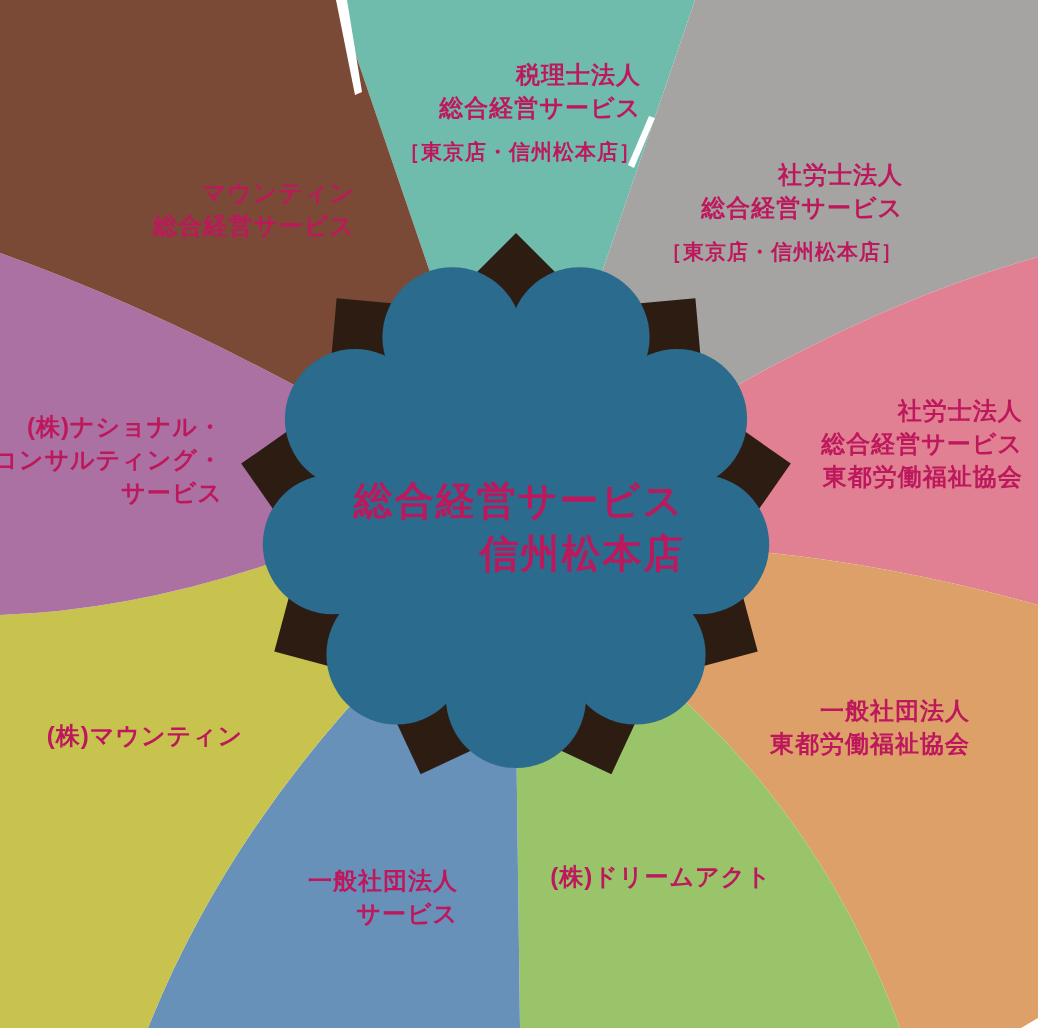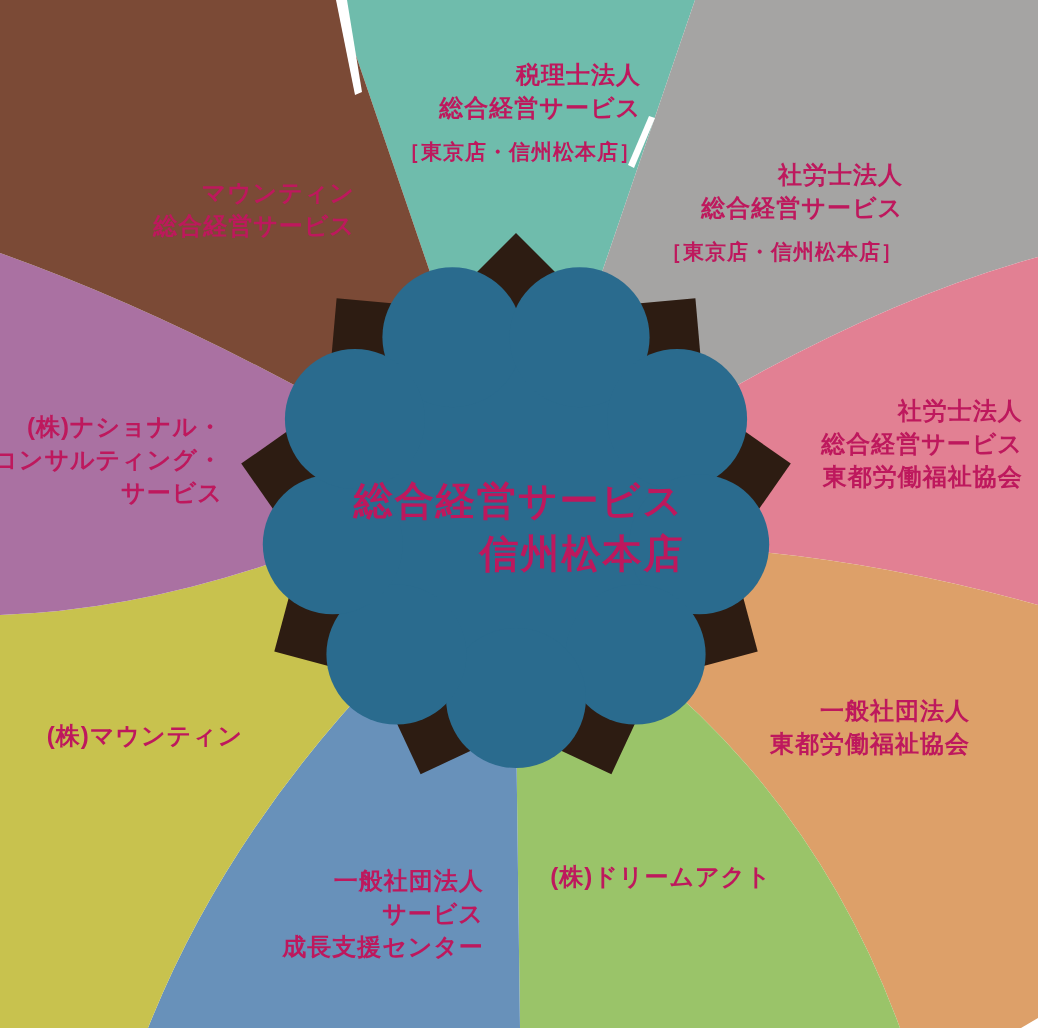--- a/index.html
+++ b/index.html
@@ -96,21 +96,20 @@
     <span class="ln">東都労働福祉協会</span>
   </div>
 
   <div class="label" style="left:661px;top:860px">
     <span class="ln">(株)ドリームアクト</span>
   </div>
 
   <div class="label" style="left:383px;top:864px">
     <span class="ln">一般社団法人</span>
     <span class="ln">サービス</span>
-    <span class="ln">成長支援センター</span>
   </div>
 
   <div class="label" style="left:145px;top:719px">
     <span class="ln">(株)マウンティン</span>
   </div>
 
   <div class="label" style="left:108px;top:410px">
     <span class="ln">(株)ナショナル・</span>
     <span class="ln">コンサルティング・</span>
     <span class="ln">サービス</span>

